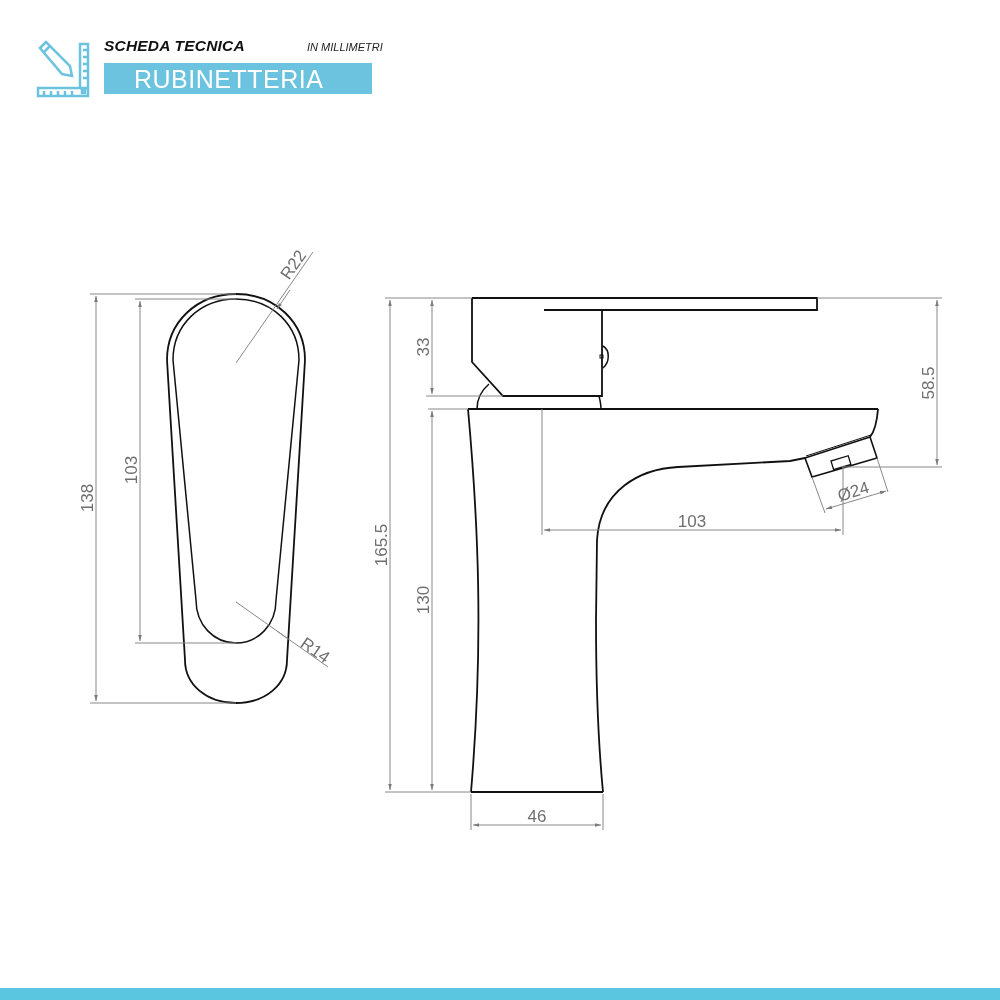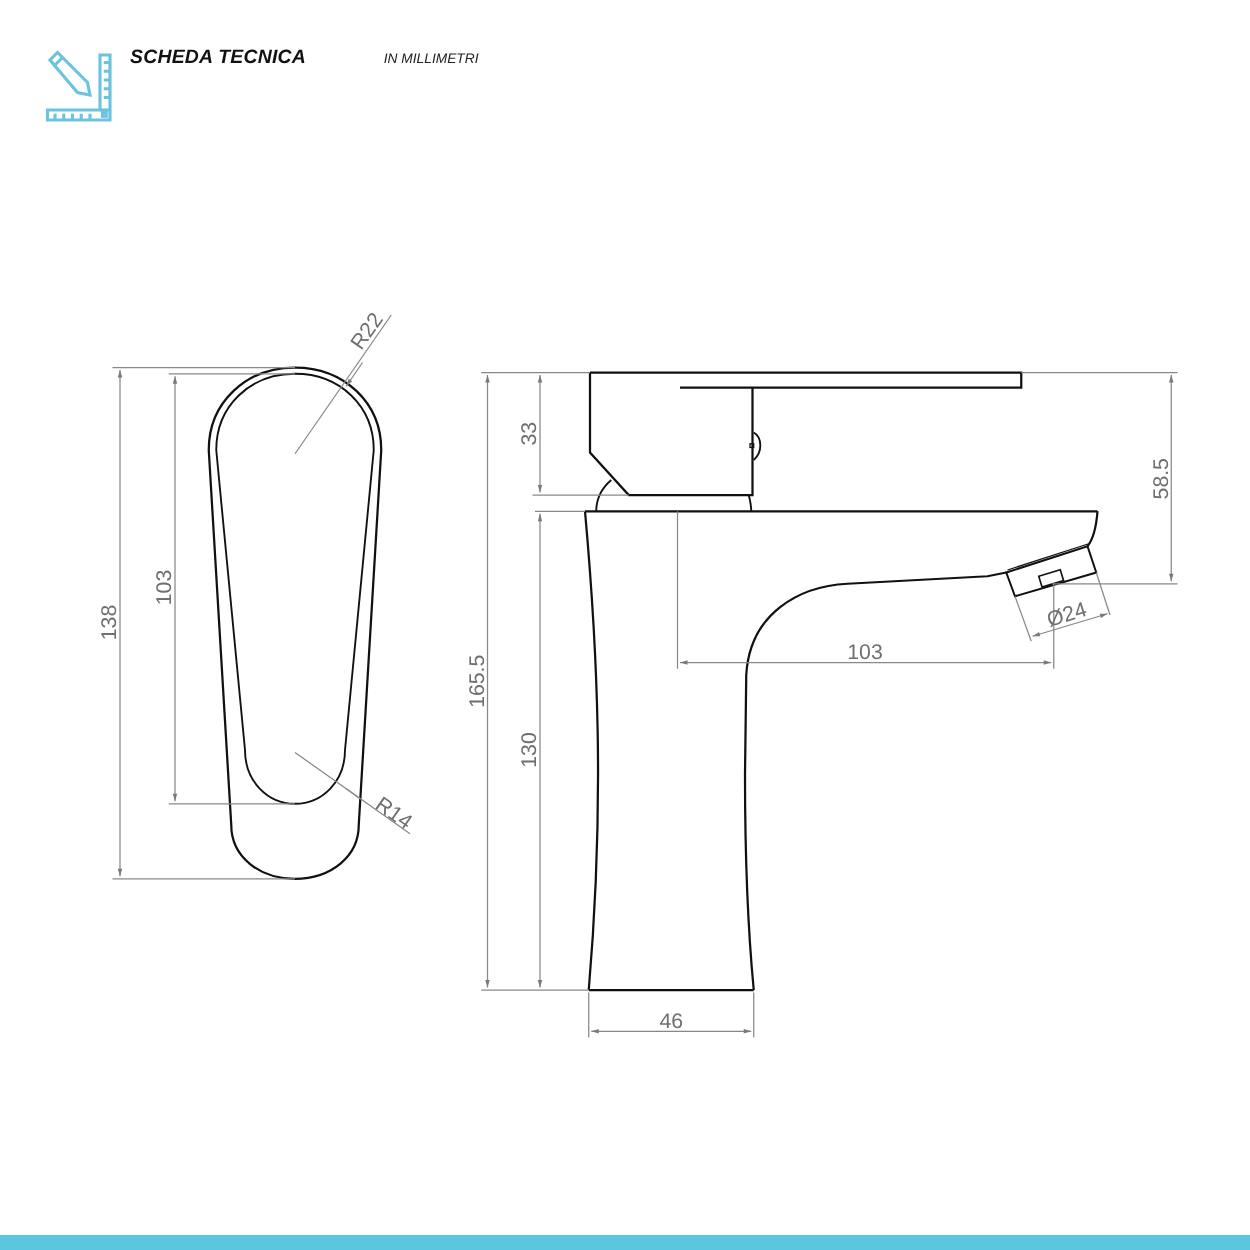--- a/index.html
+++ b/index.html
@@ -34,20 +34,23 @@
       <line x1="8" y1="51" x2="8" y2="56"></line>
       <line x1="15" y1="51" x2="15" y2="56"></line>
       <line x1="22" y1="51" x2="22" y2="56"></line>
       <line x1="29" y1="51" x2="29" y2="56"></line>
       <line x1="36" y1="51" x2="36" y2="56"></line>
       <rect x="46" y="50" width="3" height="3"></rect>
     </g>
   </svg>
   <div class="title">SCHEDA TECNICA</div>
   <div class="unit">IN MILLIMETRI</div>
+  <div class="banner">
+    <span class="banner-text">RUBINETTERIA</span>
+  </div>
 </div>
 
 <svg class="drawing" viewBox="0 0 1000 1000">
   <defs>
     <marker id="arr" viewBox="0 0 10 10" refX="10" refY="5" markerWidth="14" markerHeight="6" orient="auto-start-reverse" markerUnits="userSpaceOnUse">
       <path d="M0 2 L10 5 L0 8 Z" fill="#7a7a7a"></path>
     </marker>
   </defs>
 
   <g>

